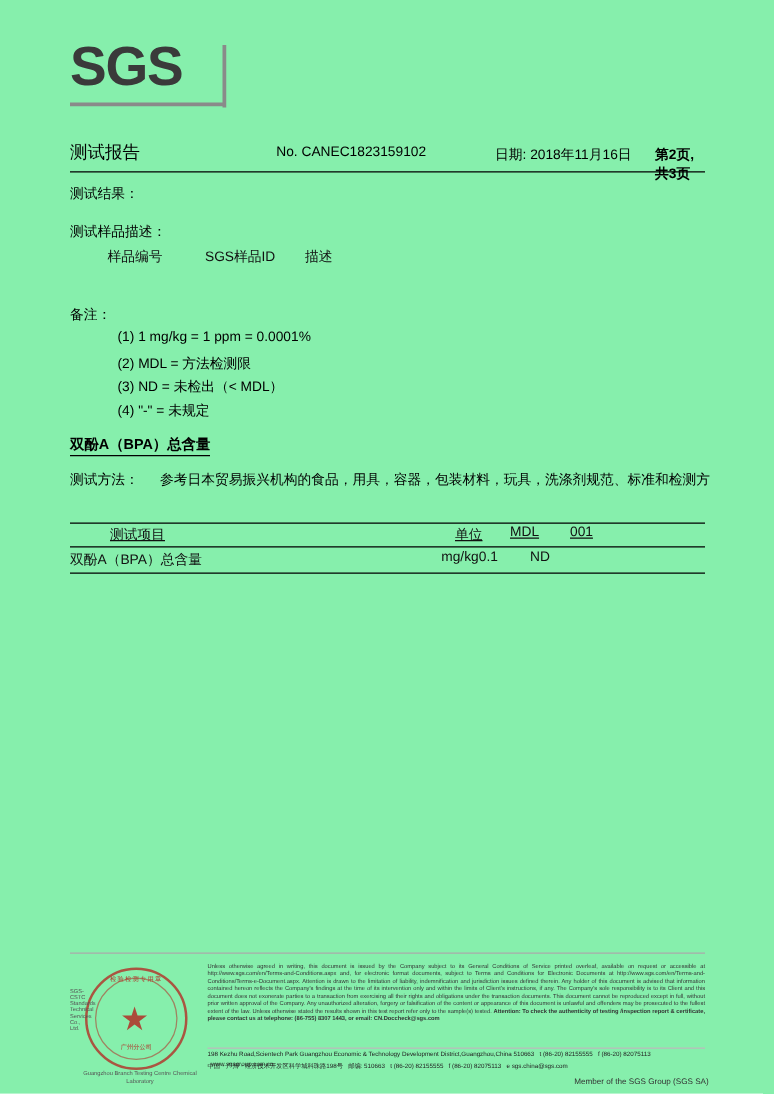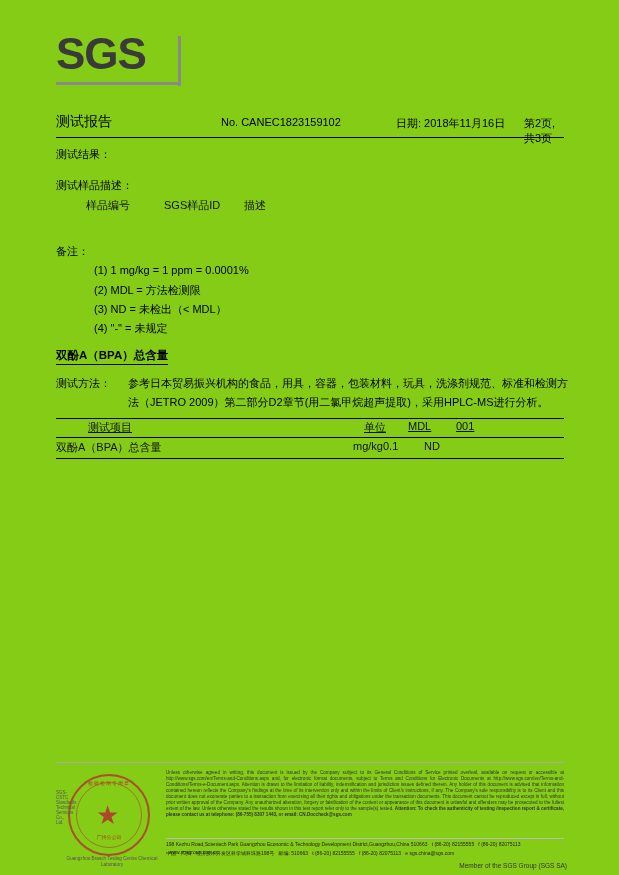--- a/index.html
+++ b/index.html
@@ -13,21 +13,21 @@
     font-family: "Liberation Sans", sans-serif;
     color: #111;
     position: relative;
     overflow: hidden;
   }
   .page {
     position: absolute;
     left: 0; top: 0;
     width: 619px;
     height: 875px;
-    background: #84cc16;
+    background: #86efac;
   }
 
   
   .logo-wrap {
     position: absolute;
     left: 56px;
     top: 30px;
     width: 130px;
     height: 60px;
   }
@@ -85,20 +85,21 @@
     top: 3px;
     font-size: 11px;
     color: #000;
   }
   .page-no {
     position: absolute;
     left: 468px;
     top: 3px;
     font-size: 11px;
     color: #000;
+    font-weight: bold;
   }
   .title-rule {
     position: absolute;
     left: 56px;
     top: 137px;
     width: 508px;
     height: 1px;
     background: #000;
   }
 
@@ -351,21 +352,20 @@
   <div class="line remark-label">备注：</div>
   <div class="line remark-item r1">(1) 1 mg/kg = 1 ppm = 0.0001%</div>
   <div class="line remark-item r2">(2) MDL = 方法检测限</div>
   <div class="line remark-item r3">(3) ND = 未检出（&lt; MDL）</div>
   <div class="line remark-item r4">(4) "-" = 未规定</div>
 
   <div class="section-head">双酚A（BPA）总含量</div>
 
   <div class="line method-label">测试方法：</div>
   <div class="line method-l1">参考日本贸易振兴机构的食品，用具，容器，包装材料，玩具，洗涤剂规范、标准和检测方</div>
-  <div class="line method-l2">法（JETRO 2009）第二部分D2章节(用二氯甲烷超声提取)，采用HPLC-MS进行分析。</div>
 
   <div class="res-rule-top"></div>
   <div class="res-table">
     <div class="res-head">
       <span class="rc-item u-line">测试项目</span>
       <span class="rc-unit u-line">单位</span>
       <span class="rc-mdl u-line">MDL</span>
       <span class="rc-001 u-line">001</span>
     </div>
     <div class="res-row">

